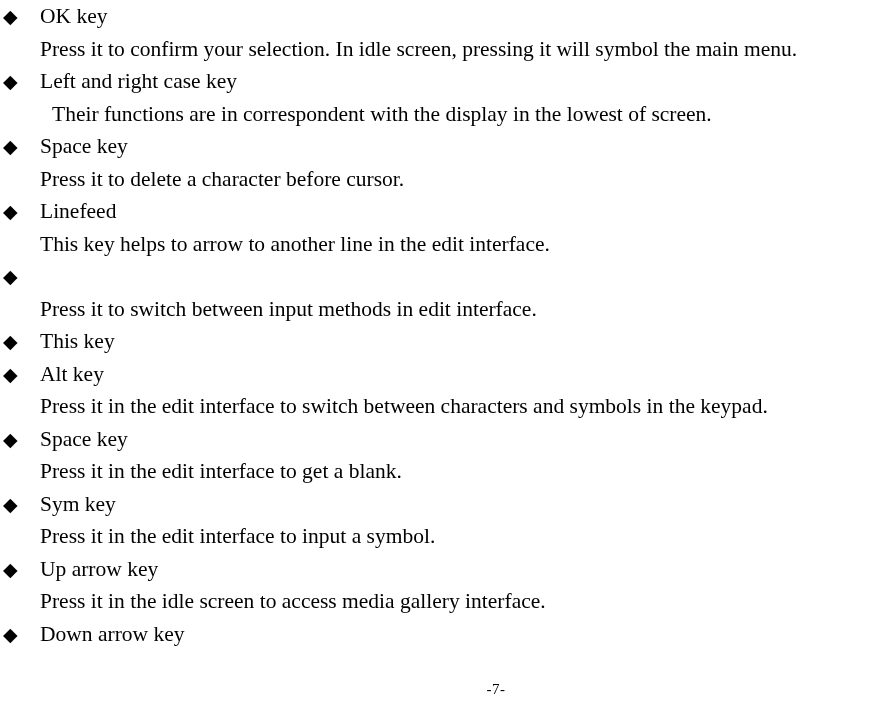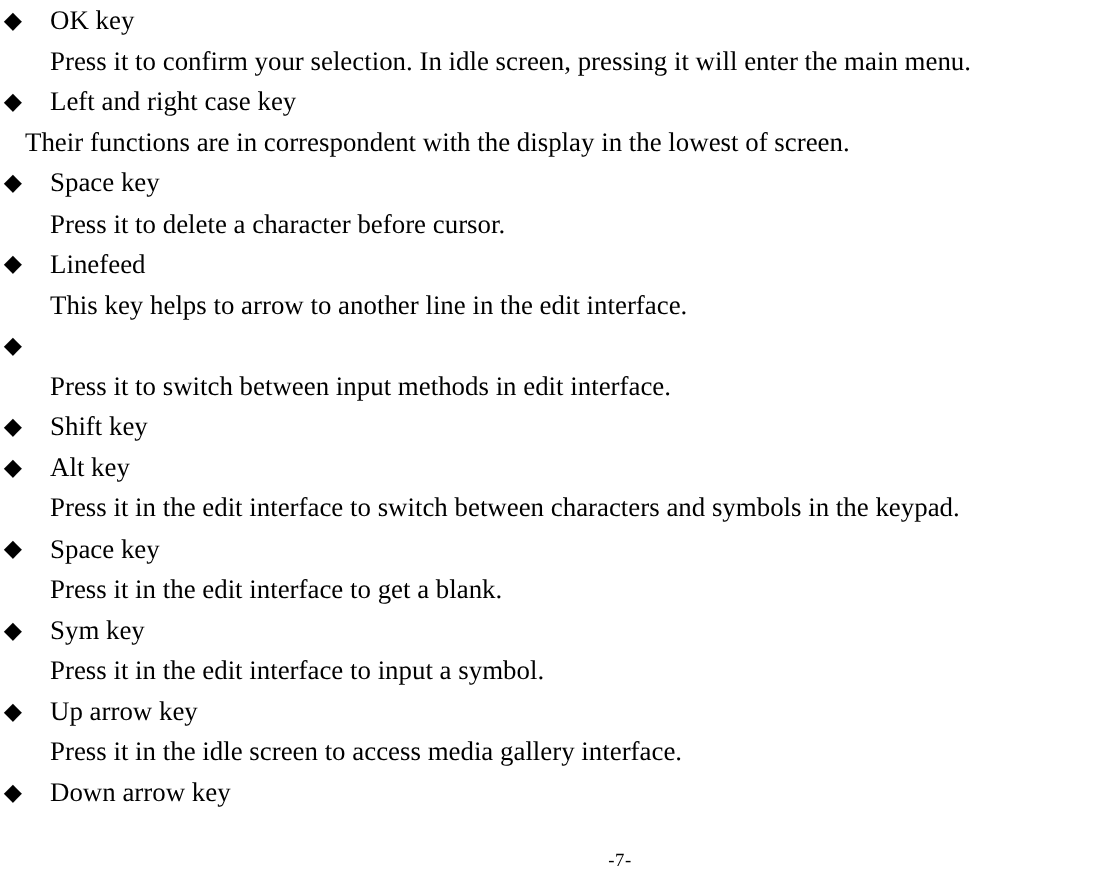--- a/index.html
+++ b/index.html
@@ -45,21 +45,21 @@
   .line.heading {
     padding-left: 40px;
   }
 
   .line.desc {
     padding-left: 40px;
   }
 
   
   .line.desc.outdent {
-    padding-left: 20px;
+    padding-left: 52px;
   }
 
   .bullet {
     position: absolute;
     left: 3px;
     top: 0;
     width: 19px;
     height: 32.52px;
     line-height: 32.52px;
     font-size: 19px;
@@ -86,21 +86,21 @@
 </head>
 <body>
 
 <div class="page">
   <div class="content">
 
     <div class="line heading">
       <span class="bullet">◆</span>
       <span>OK key</span>
     </div>
-    <div class="line desc">Press it to confirm your selection. In idle screen, pressing it will enter the main menu.</div>
+    <div class="line desc">Press it to confirm your selection. In idle screen, pressing it will symbol the main menu.</div>
 
     <div class="line heading">
       <span class="bullet">◆</span>
       <span>Left and right case key</span>
     </div>
     <div class="line desc outdent">Their functions are in correspondent with the display in the lowest of screen.</div>
 
     <div class="line heading">
       <span class="bullet">◆</span>
       <span>Space key</span>
@@ -113,21 +113,21 @@
     </div>
     <div class="line desc">This key helps to arrow to another line in the edit interface.</div>
 
     <div class="line heading">
       <span class="bullet">◆</span>
     </div>
     <div class="line desc">Press it to switch between input methods in edit interface.</div>
 
     <div class="line heading">
       <span class="bullet">◆</span>
-      <span>Shift key</span>
+      <span>This key</span>
     </div>
 
     <div class="line heading">
       <span class="bullet">◆</span>
       <span>Alt key</span>
     </div>
     <div class="line desc">Press it in the edit interface to switch between characters and symbols in the keypad.</div>
 
     <div class="line heading">
       <span class="bullet">◆</span>

